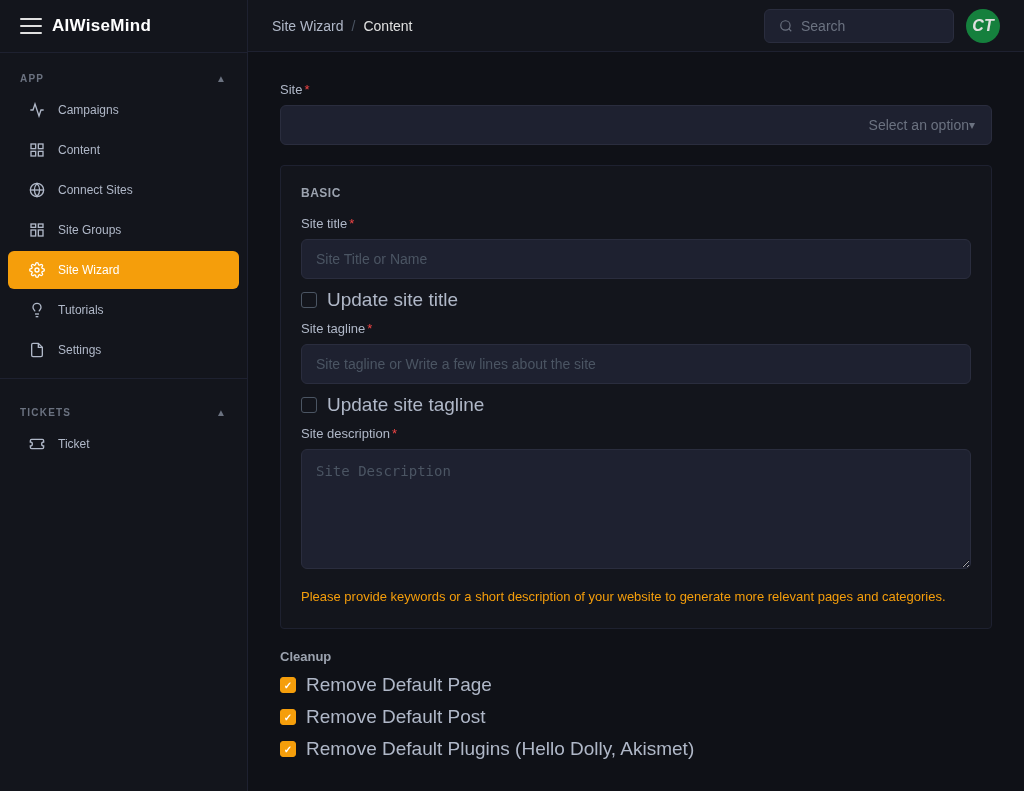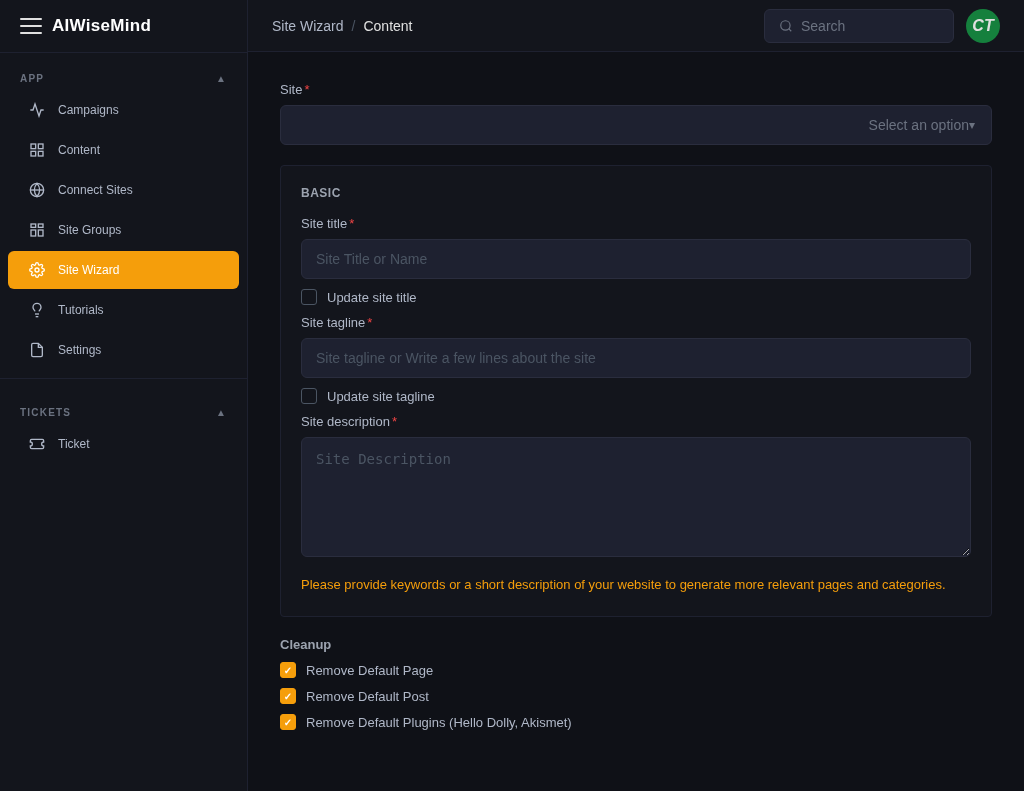--- a/index.html
+++ b/index.html
@@ -282,21 +282,21 @@
       background: #f59e0b;
       border-color: #f59e0b;
     }
     .checkbox-box.checked::after {
       content: '✓';
       font-size: 10px;
       color: #ffffff;
       font-weight: 700;
     }
     .checkbox-label {
-      font-size: 13px;
+      font-size: 19px;
       color: #b0b8c8;
     }
 
     .hint-text {
       font-size: 13px;
       color: #f59e0b;
       margin-top: 6px;
     }
 
     .section-group-title {

